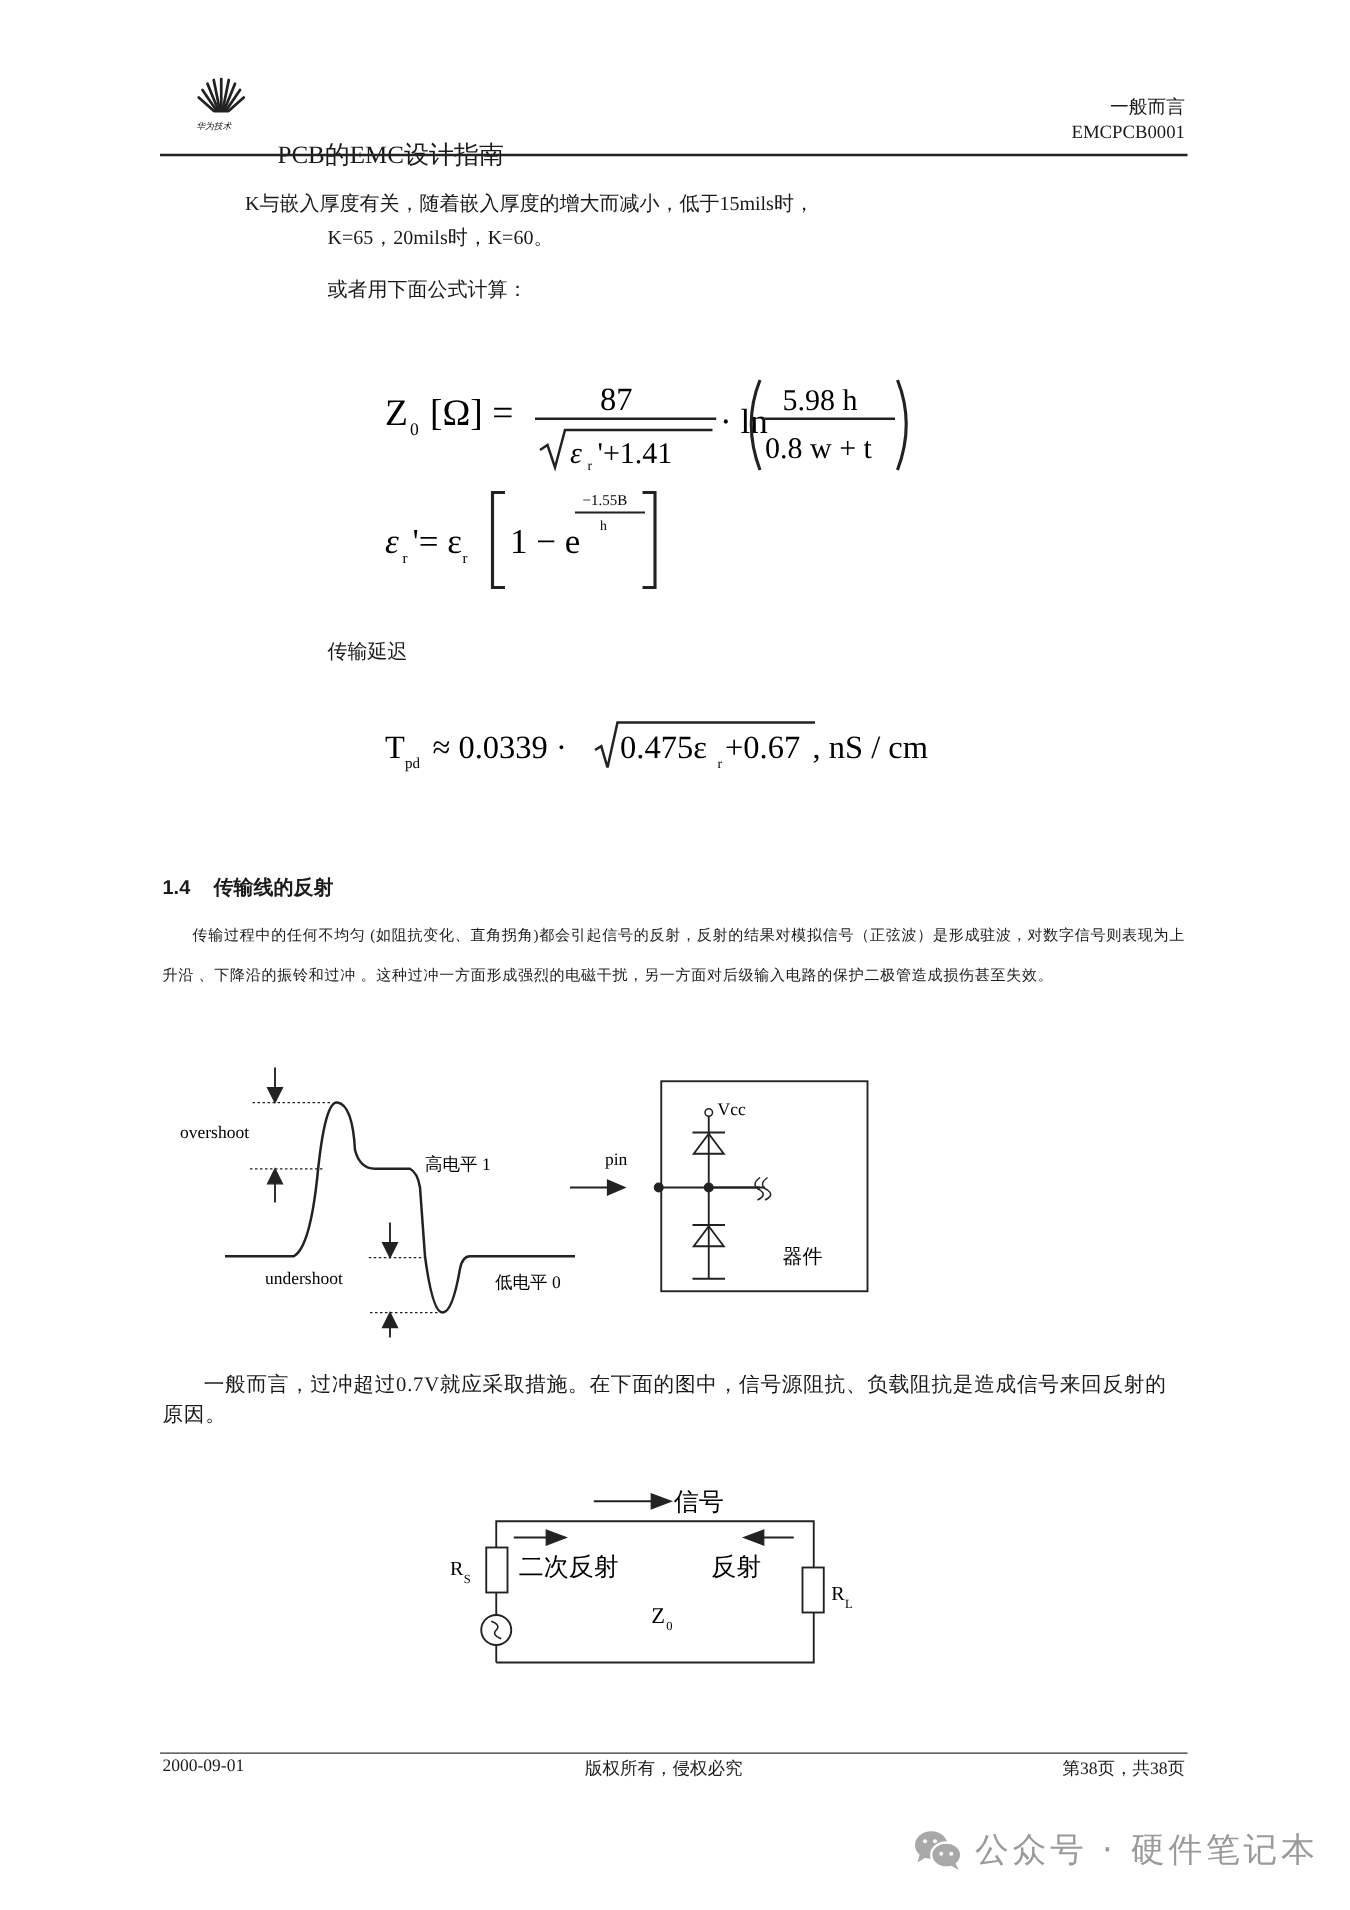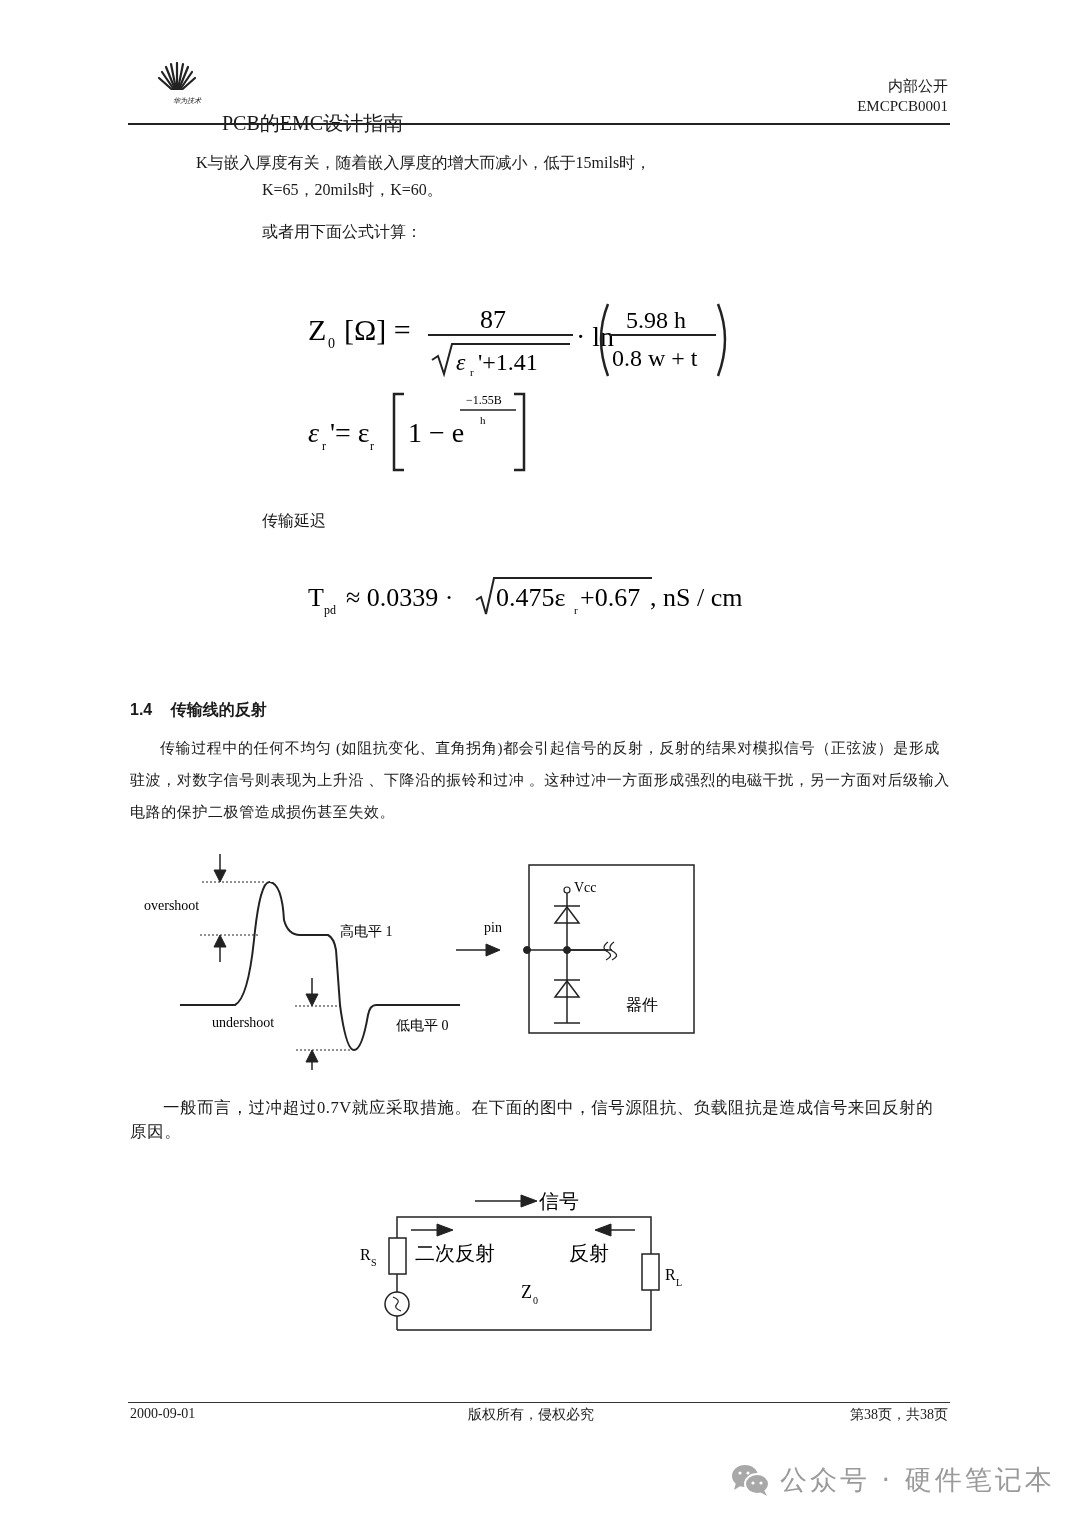--- a/index.html
+++ b/index.html
@@ -4,21 +4,21 @@
 <style>
   * { margin:0; padding:0; box-sizing:border-box; }
   body { width:1080px; height:1528px; background:#ffffff; position:relative; overflow:hidden;
          font-family:"Liberation Serif","DejaVu Serif",serif; color:#1a1a1a; }
   .abs { position:absolute; }
   .hdr-title { left:222px; top:74px; font-size:20px;margin-top:36px; }
   .hdr-right { right:132px; text-align:right; font-size:15px; line-height:20px; }
   .hdr-rule { left:128px; top:123px; width:822px; height:2px; background:#222; }
   .p { font-size:16px; }
   .sec { font-family:"Liberation Sans","DejaVu Sans",sans-serif; font-weight:bold; font-size:16px; }
-  .body-par { left:130px; top:732px; width:820px; font-size:15px; line-height:32px; text-indent:2em; letter-spacing:0.6px; }
+  .body-par { left:130px; top:732px; width:820px; font-size:12px; line-height:32px; text-indent:2em; letter-spacing:0.6px; }
   .body-par2 { left:130px; top:1096px; width:820px; font-size:16.5px; line-height:24px; text-indent:2em; letter-spacing:0.6px; }
   .formula { font-family:"Liberation Serif","DejaVu Serif",serif; }
   .foot-rule { left:128px; top:1402px; width:822px; height:1px; background:#333; }
   .foot { top:1406px; font-size:14px; }
   .wm { left:730px; top:1462px; font-family:"DejaVu Sans","Liberation Sans",sans-serif; font-size:27px; color:#9a9a9a; letter-spacing:3px; display:flex; align-items:center; gap:8px; }
   svg text { font-family:"Liberation Serif","DejaVu Serif",serif; }
 </style>
 </head>
 <body>
 
@@ -30,24 +30,24 @@
       <line x1="22" y1="32" x2="11" y2="5"></line>
       <line x1="22" y1="32" x2="16" y2="2"></line>
       <line x1="22" y1="32" x2="22" y2="1"></line>
       <line x1="22" y1="32" x2="28" y2="2"></line>
       <line x1="22" y1="32" x2="33" y2="5"></line>
       <line x1="22" y1="32" x2="37" y2="10"></line>
       <line x1="22" y1="32" x2="40" y2="16"></line>
     </g>
     <rect x="0" y="28" width="44" height="6" fill="#fff"></rect>
   </svg>
-  <div style="position:absolute;left:2px;top:34px;font-size:7px;font-style:italic;width:44px;text-align:right;">华为技术</div>
+  <div style="position:absolute;left:2px;top:34px;font-size:7px;font-style:italic;width:44px;text-align:left;">华为技术</div>
 </div>
 <div class="abs hdr-title">PCB的EMC设计指南</div>
-<div class="abs hdr-right" style="top:76px;">内部公开</div>
+<div class="abs hdr-right" style="top:76px;">一般而言</div>
 <div class="abs hdr-right" style="top:96px;">EMCPCB0001</div>
 <div class="abs hdr-rule"></div>
 
 <div class="abs p" style="left:196px;top:153px;">K与嵌入厚度有关，随着嵌入厚度的增大而减小，低于15mils时，</div>
 <div class="abs p" style="left:262px;top:180px;">K=65，20mils时，K=60。</div>
 <div class="abs p" style="left:262px;top:222px;">或者用下面公式计算：</div>
 
 <div class="abs formula" style="left:308px;top:292px;width:430px;height:90px;">
   <svg width="430" height="90" viewBox="0 0 430 90">
     <text x="0" y="48" font-size="30">Z</text>

